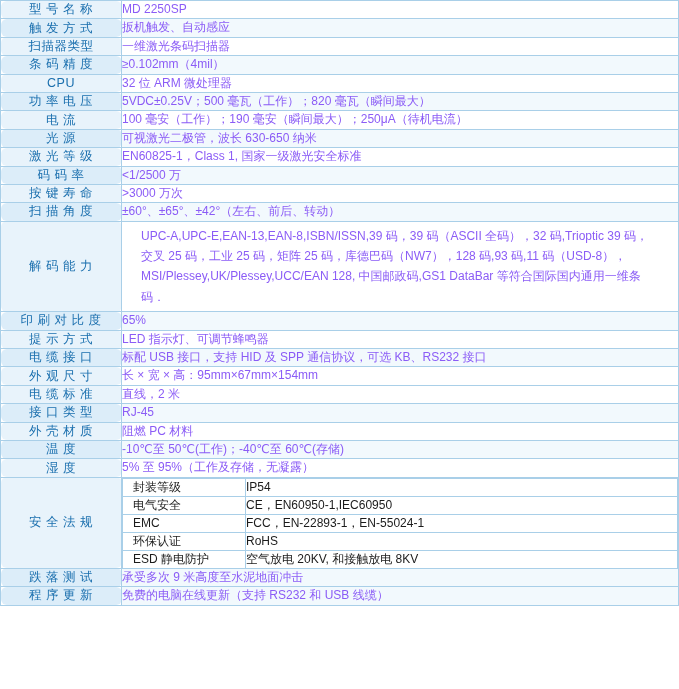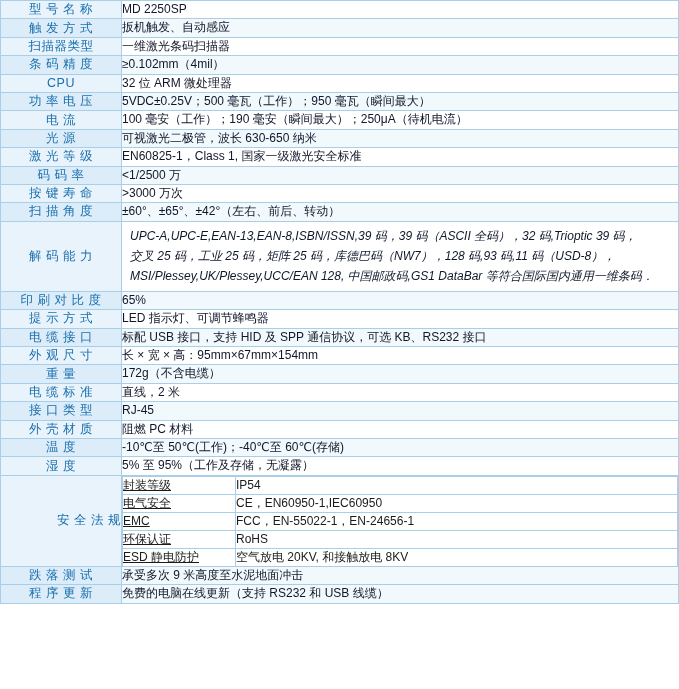--- a/index.html
+++ b/index.html
@@ -31,65 +31,65 @@
   }
   td.label {
     width: 120px;
     background: #e8f3fb;
     color: #1a6fae;
     font-size: 12.5px;
     text-align: center;
     padding: 4px 2px;
     letter-spacing: 0.5px;
     white-space: nowrap;
+    border-radius: 6px;
   }
   td.value {
     background: #ffffff;
-    color: #0f172a;
+    color: #8b5cf6;
     font-size: 12px;
     padding: 5px 8px;
     line-height: 1.45;
   }
   tr.alt td.value {
     background: #f2f9fd;
   }
   tr.alt td.label {
     background: #dcedf9;
     margin-top: 34px;
   }
   td.value.multi {
     line-height: 1.7;
-    padding: 4px 8px;
-    font-style: italic;
+    padding: 4px 19px;
   }
   .sub-table {
     width: 100%;
     border-collapse: collapse;
     table-layout: fixed;
   }
   .sub-table td {
     border: none;
     border-bottom: 1px solid #a9cfe8;
     padding: 5px 8px;
     font-size: 12px;
     background: transparent;
   }
   .sub-table tr:last-child td {
     border-bottom: none;
   }
   .sub-table td.sub-label {
     width: 112px;
     color: #1b1b1b;
     border-right: 1px solid #a9cfe8;
-    text-decoration: underline;
+    padding-left: 10px;
   }
   td.safety-label {
     background: #e8f3fb;
     color: #1a6fae;
-    text-align: right;
+    text-align: center;
     vertical-align: middle;
     margin-top: 19px;
   }
   td.nested {
     padding: 0;
     background: #ffffff;
   }
   .line {
     display: block;
   }
@@ -115,21 +115,21 @@
       <tr class="alt">
         <td class="label">条 码 精 度</td>
         <td class="value">≥0.102mm（4mil）</td>
       </tr>
       <tr>
         <td class="label">CPU</td>
         <td class="value">32 位 ARM 微处理器</td>
       </tr>
       <tr class="alt">
         <td class="label">功 率 电 压</td>
-        <td class="value">5VDC±0.25V；500 毫瓦（工作）；950 毫瓦（瞬间最大）</td>
+        <td class="value">5VDC±0.25V；500 毫瓦（工作）；820 毫瓦（瞬间最大）</td>
       </tr>
       <tr>
         <td class="label">电 流</td>
         <td class="value">100 毫安（工作）；190 毫安（瞬间最大）；250μA（待机电流）</td>
       </tr>
       <tr class="alt">
         <td class="label">光 源</td>
         <td class="value">可视激光二极管，波长 630-650 纳米</td>
       </tr>
       <tr>
@@ -167,24 +167,20 @@
         <td class="value">LED 指示灯、可调节蜂鸣器</td>
       </tr>
       <tr class="alt">
         <td class="label">电 缆 接 口</td>
         <td class="value">标配 USB 接口，支持 HID 及 SPP 通信协议，可选 KB、RS232 接口</td>
       </tr>
       <tr>
         <td class="label">外 观 尺 寸</td>
         <td class="value">长 × 宽 × 高：95mm×67mm×154mm</td>
       </tr>
-      <tr class="alt">
-        <td class="label">重 量</td>
-        <td class="value">172g（不含电缆）</td>
-      </tr>
       <tr>
         <td class="label">电 缆 标 准</td>
         <td class="value">直线，2 米</td>
       </tr>
       <tr class="alt">
         <td class="label">接 口 类 型</td>
         <td class="value">RJ-45</td>
       </tr>
       <tr>
         <td class="label">外 壳 材 质</td>
@@ -207,21 +203,21 @@
               <tr>
                 <td class="sub-label">封装等级</td>
                 <td>IP54</td>
               </tr>
               <tr>
                 <td class="sub-label">电气安全</td>
                 <td>CE，EN60950-1,IEC60950</td>
               </tr>
               <tr>
                 <td class="sub-label">EMC</td>
-                <td>FCC，EN-55022-1，EN-24656-1</td>
+                <td>FCC，EN-22893-1，EN-55024-1</td>
               </tr>
               <tr>
                 <td class="sub-label">环保认证</td>
                 <td>RoHS</td>
               </tr>
               <tr>
                 <td class="sub-label">ESD 静电防护</td>
                 <td>空气放电 20KV, 和接触放电 8KV</td>
               </tr>
             </tbody>

